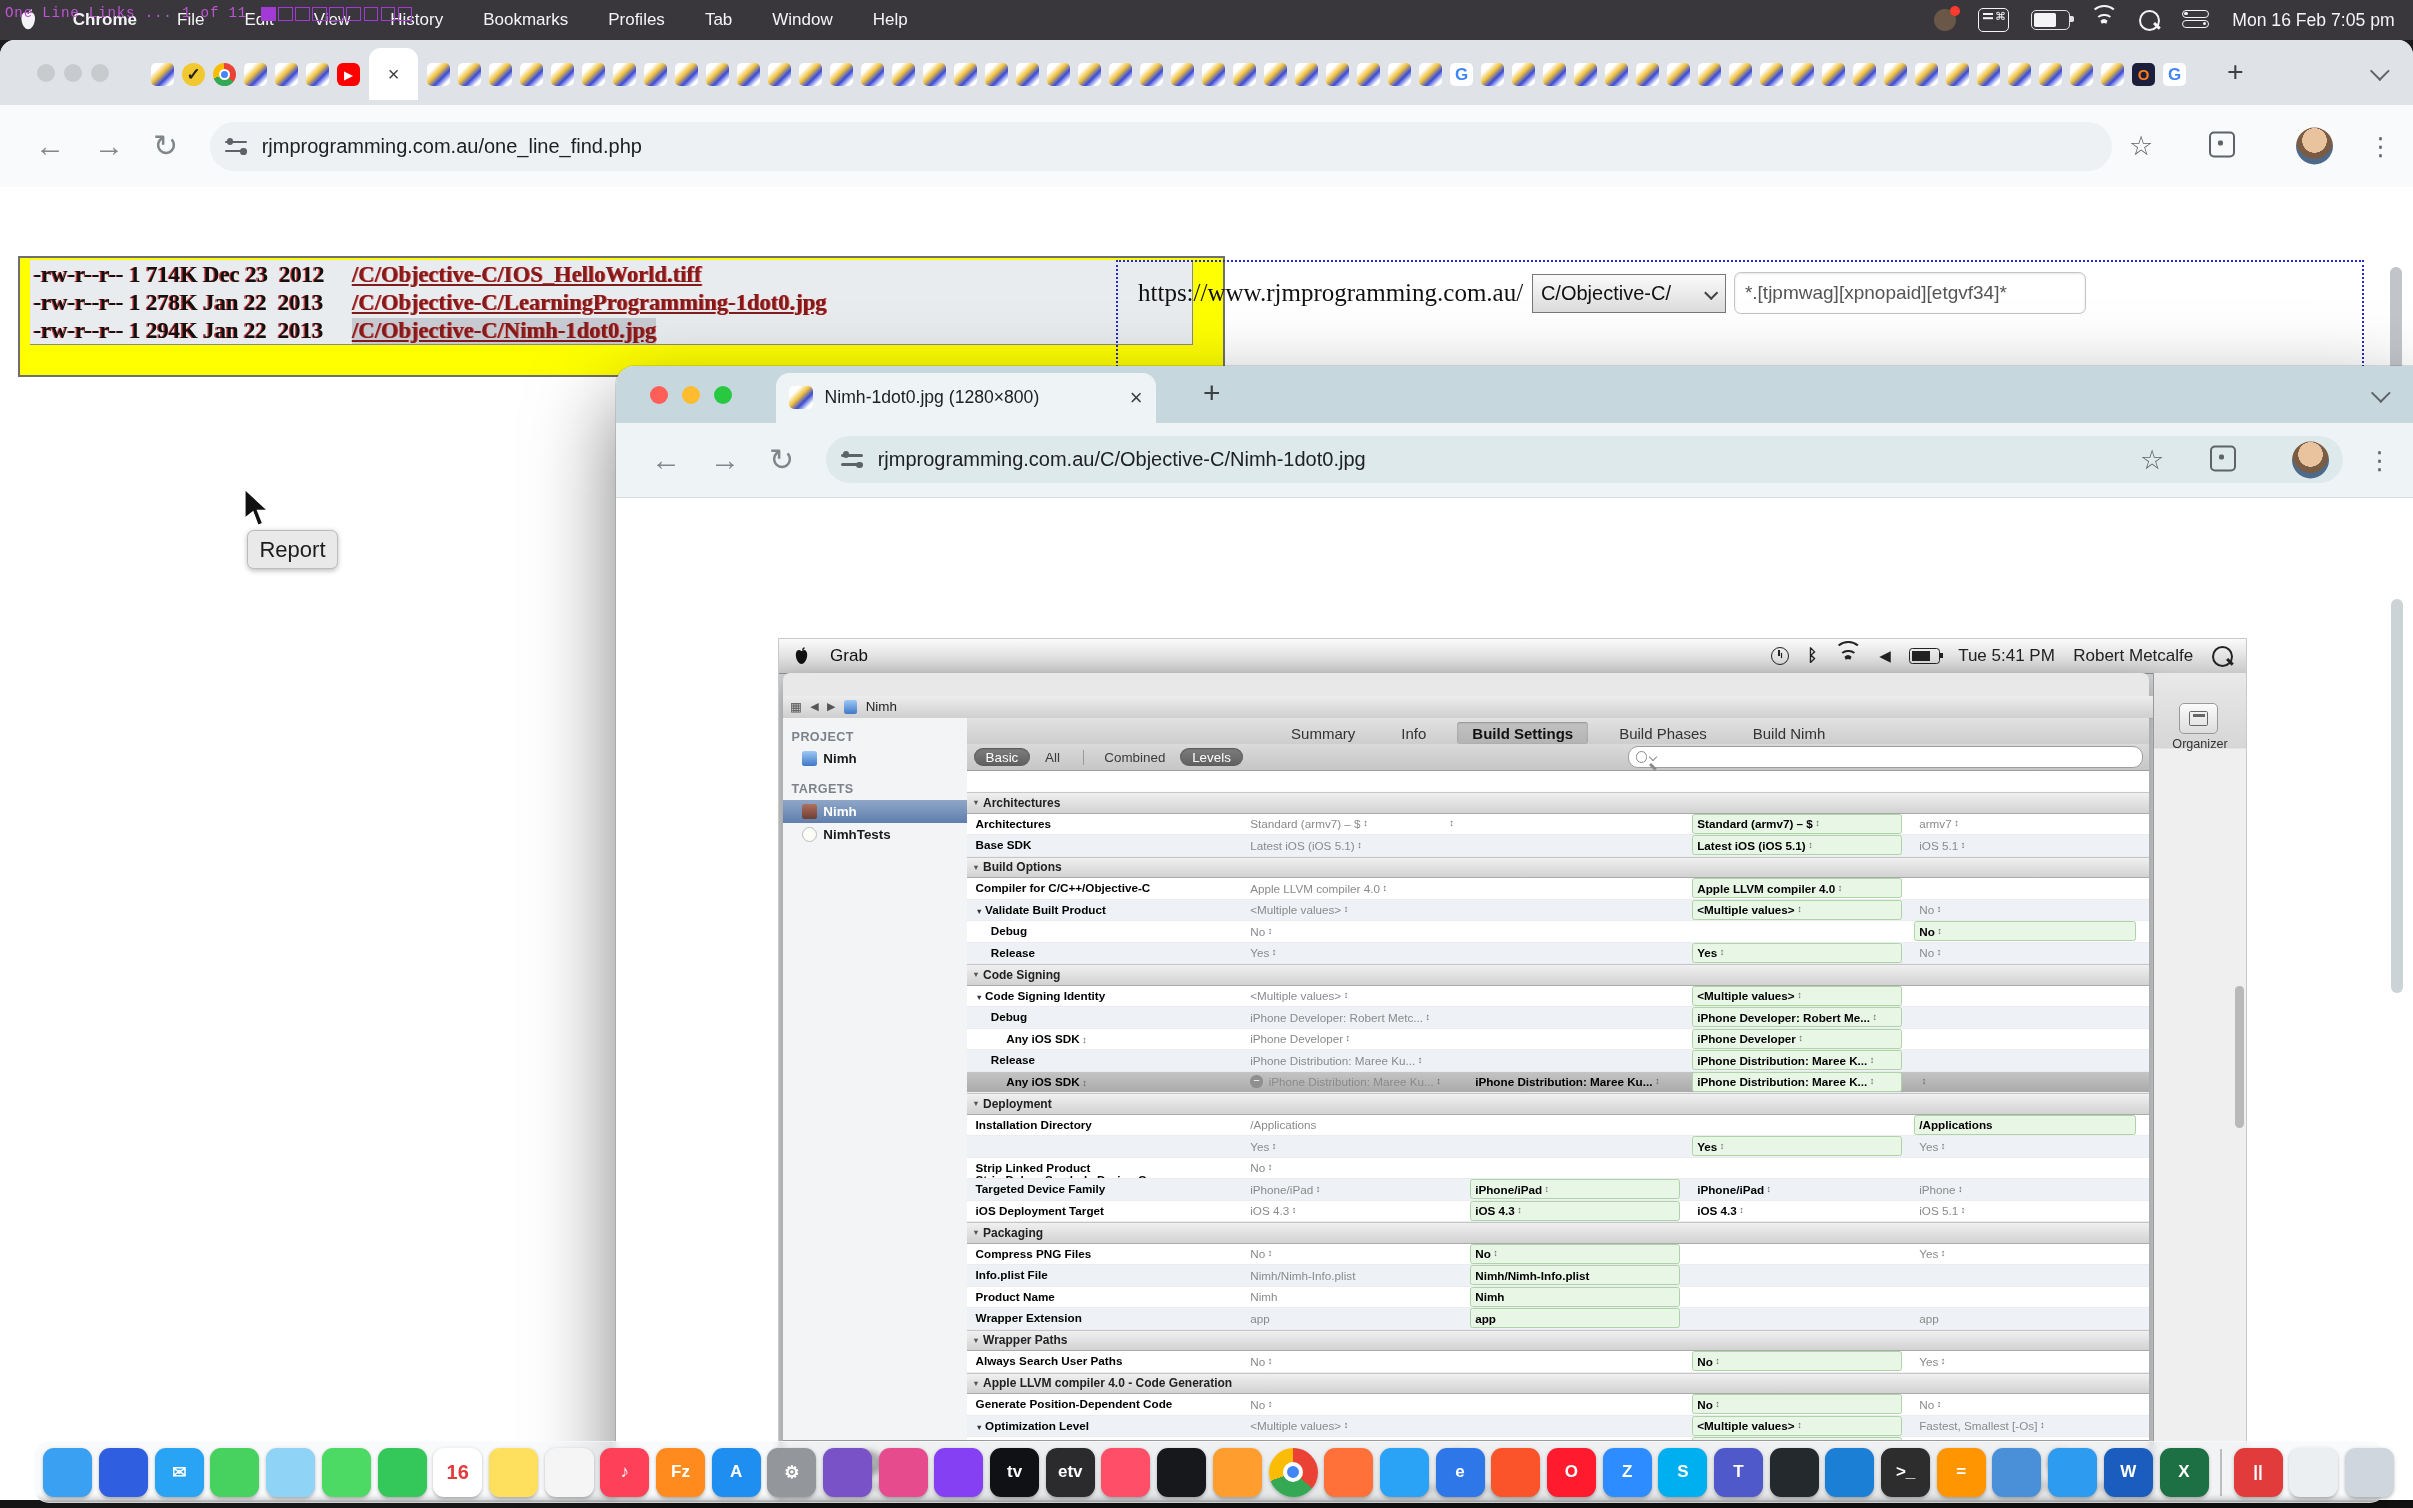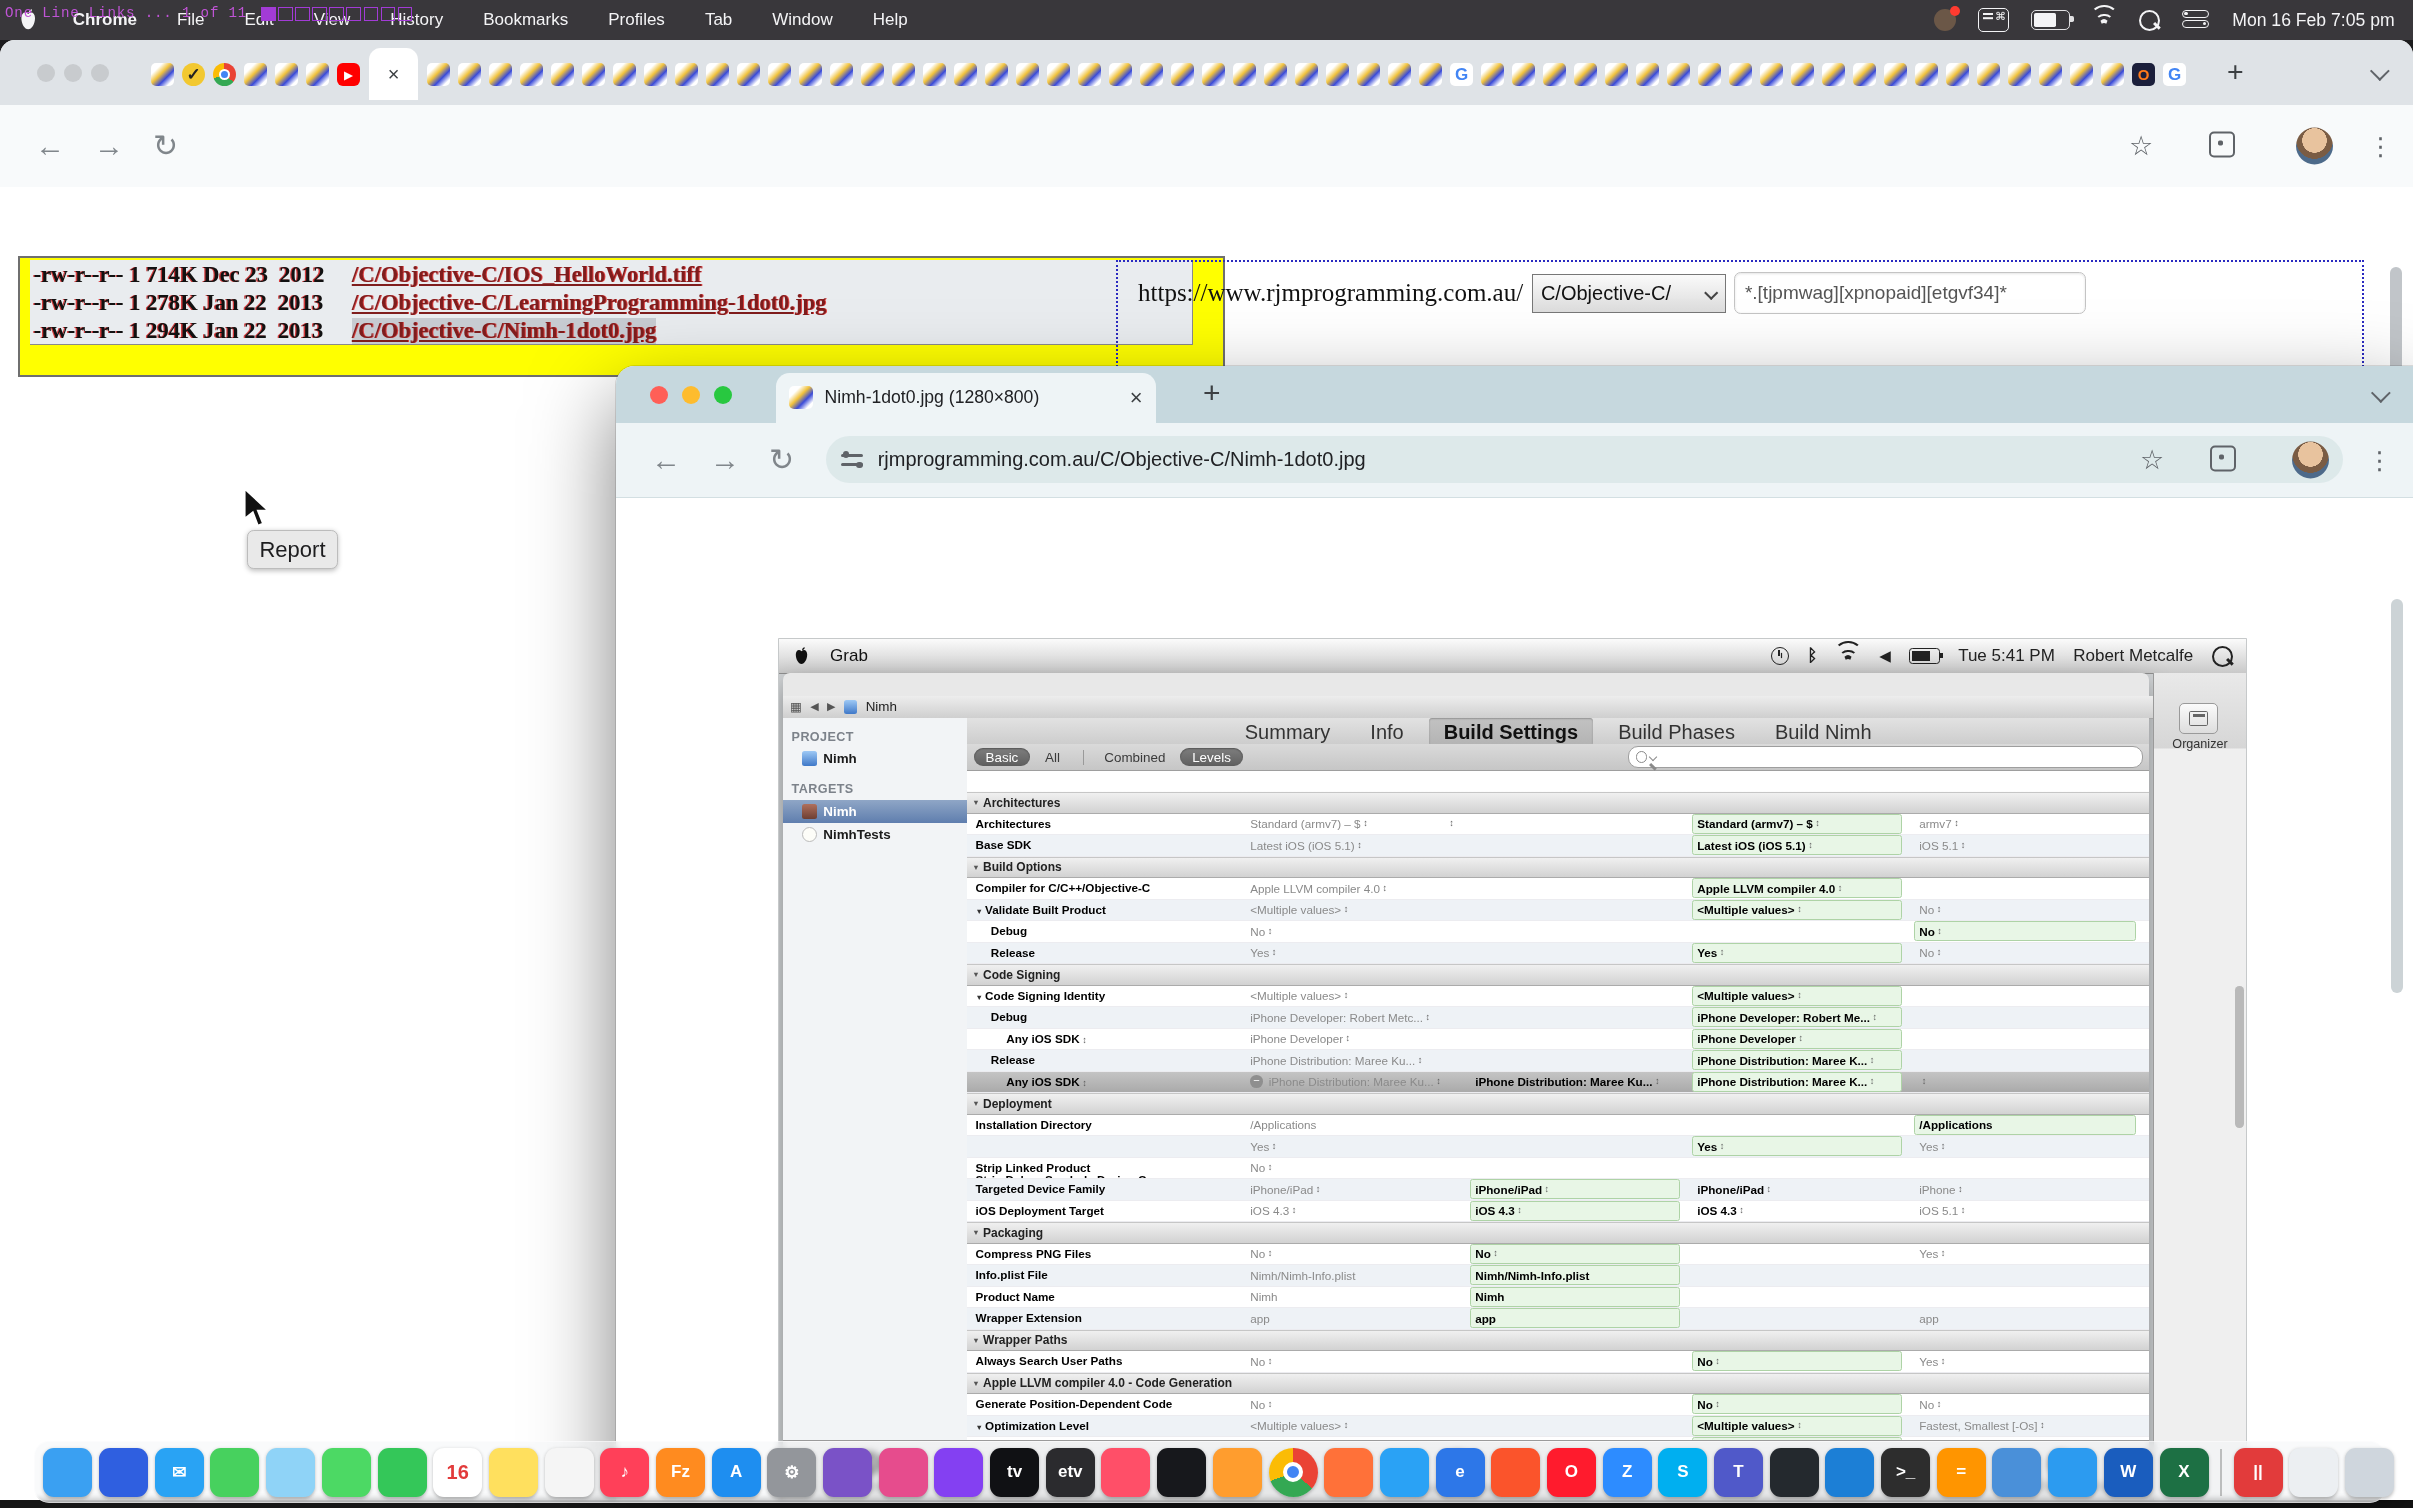--- a/index.html
+++ b/index.html
@@ -133,21 +133,21 @@
   #xc-sidebar{position:absolute;left:0;top:45px;width:184px;bottom:67px;background:#f2f4f6;border-right:0.8px solid #ababab;font-size:13.4px;}
   .sb-head{color:#7c828a;font-weight:700;font-size:12.6px;letter-spacing:0.4px;padding:11.7px 0 3.4px 8.4px;}
   .sb-row{display:flex;align-items:center;gap:6.7px;height:23.5px;padding-left:18.4px;color:#1b1b1b;font-weight:700;}
   .sb-row.sel{background:linear-gradient(#8fa6c6,#5f7eae);color:#fff;}
   .sb-ico{width:15px;height:15px;border-radius:2.5px;flex:none;}
   .sb-ico.proj{background:linear-gradient(#9ec9f5,#3f78c8);}
   .sb-ico.app{background:linear-gradient(#b0705d,#6d3f33);}
   .sb-ico.test{background:#fdfdf8;border:0.8px solid #bbb;border-radius:50%;box-sizing:border-box;}
   
   #xc-main{position:absolute;left:184px;top:45px;right:0;bottom:67px;background:#fff;}
-  #xc-tabs{position:absolute;left:0;top:0;width:100%;height:26px;background:linear-gradient(#e2e2e2,#cdcdcd);border-bottom:0.8px solid #a5a5a5;display:flex;align-items:flex-start;justify-content:center;gap:10px;font-size:20px;color:#333;}
+  #xc-tabs{position:absolute;left:0;top:0;width:100%;height:26px;background:linear-gradient(#e2e2e2,#cdcdcd);border-bottom:0.8px solid #a5a5a5;display:flex;align-items:flex-end;justify-content:center;gap:16px;font-size:15px;color:#333;}
   .xc-tab{padding:2.5px 15px;border-radius:3.4px;}
   .xc-tab.active{background:linear-gradient(#c2c2c2,#b3b3b3);box-shadow:inset 0 0.8px 1.7px rgba(0,0,0,.3);font-weight:700;color:#111;}
   #xc-filter{position:absolute;left:0;top:26px;width:100%;height:27px;background:linear-gradient(#dadada,#c6c6c6);border-bottom:0.8px solid #9e9e9e;display:flex;align-items:center;padding:0 6.7px;box-sizing:border-box;font-size:13.4px;color:#3a3a3a;}
   .seg{padding:1.7px 11.7px;border-radius:10px;margin-right:3.4px;}
   .seg.on{background:linear-gradient(#7e7e7e,#5f5f5f);color:#fff;box-shadow:inset 0 0.8px 1.7px rgba(0,0,0,.4);}
   .seg-div{width:0.8px;height:15px;background:#9a9a9a;margin:0 8.4px;}
   #xc-search{margin-left:auto;width:499px;height:20px;background:#fff;border:0.8px solid #9e9e9e;border-radius:10px;display:flex;align-items:center;padding:0 6.7px;gap:3.4px;color:#8a8a8a;font-size:11.7px;}
   #xc-search .mag{width:9.2px;height:9.2px;border-width:1.7px;color:#8a8a8a;}
   #xc-search .chev{width:5px;height:5px;border-width:1.7px;border-color:#8a8a8a;}
   #xc-colhead{position:absolute;left:0;top:53px;width:100%;height:21px;background:linear-gradient(#fdfdfd,#e6e6e6);border-bottom:0.8px solid #b5b5b5;font-size:12.6px;color:#222;margin-top:20px;}
@@ -449,20 +449,27 @@
             <span class="fav google">G</span>
           </div>
         </div>
       <span id="outer-newtab">+</span>
       <span id="outer-tab-chev"><span class="chev"></span></span>
     </div>
     <div id="outer-toolbar">
       <span class="navbtn" style="left:35px">←</span>
       <span class="navbtn" style="left:94px">→</span>
       <span class="navbtn" style="left:153px">↻</span>
+      <div class="omni" id="outer-omni">
+        <span class="tune" style="margin-left:15px">
+            <b></b>
+            <i></i>
+          </span>
+        <span class="url">rjmprogramming.com.au/one_line_find.php</span>
+      </div>
       <span class="tool-ico" style="left:2129px;font-size:27px">☆</span>
       <span class="tool-ico" style="left:2209px"><span style="display:inline-block;width:22px;height:22px;border:2.5px solid #5f6368;border-radius:5px;position:relative"><span style="position:absolute;left:6.7px;top:6.7px;width:5px;height:5px;background:#5f6368;border-radius:1.7px"></span></span></span>
       <span class="tool-ico avatar" style="left:2296px"></span>
       <span class="tool-ico kebab" style="left:2368px">⋮</span>
     </div>
     <div id="outer-content">
       <div id="listing">
         <div id="listing-inner">
             <div class="lrow">
               <span class="lmeta">-rw-r--r-- 1 714K Dec 23  2012</span>

